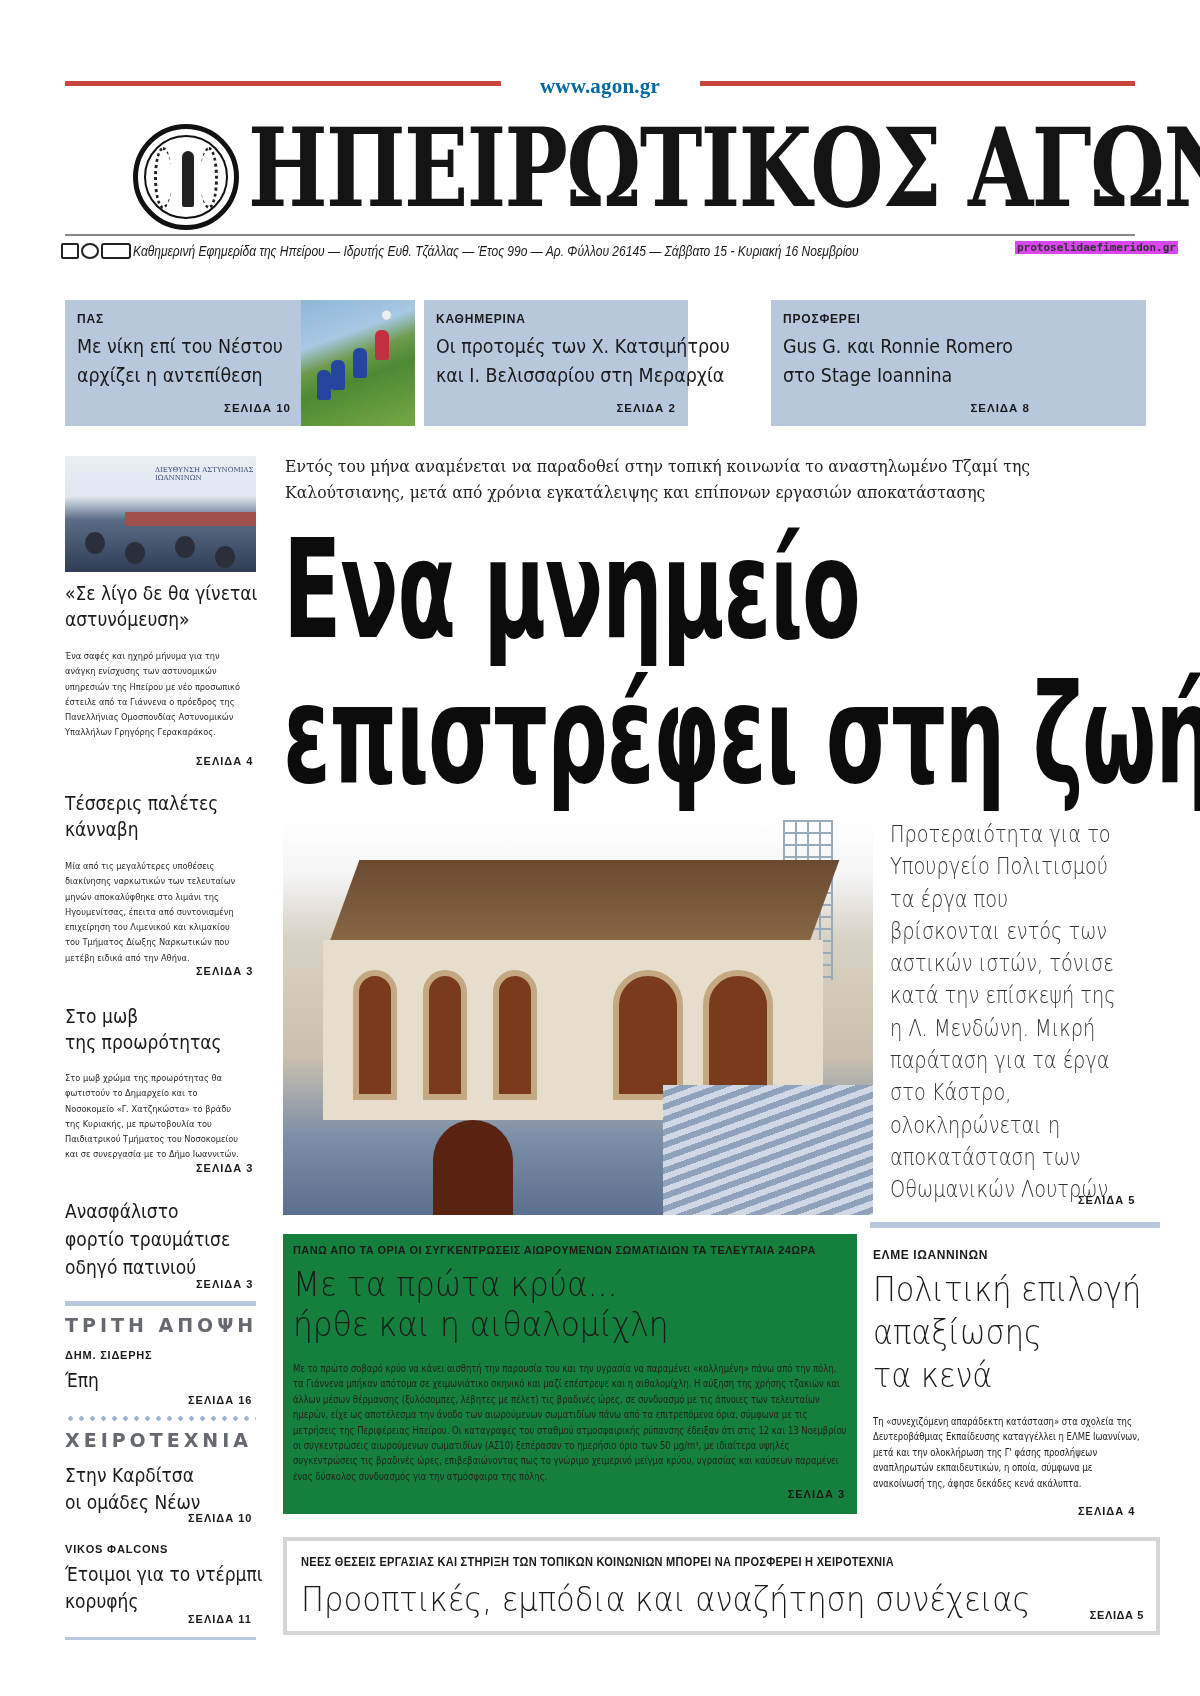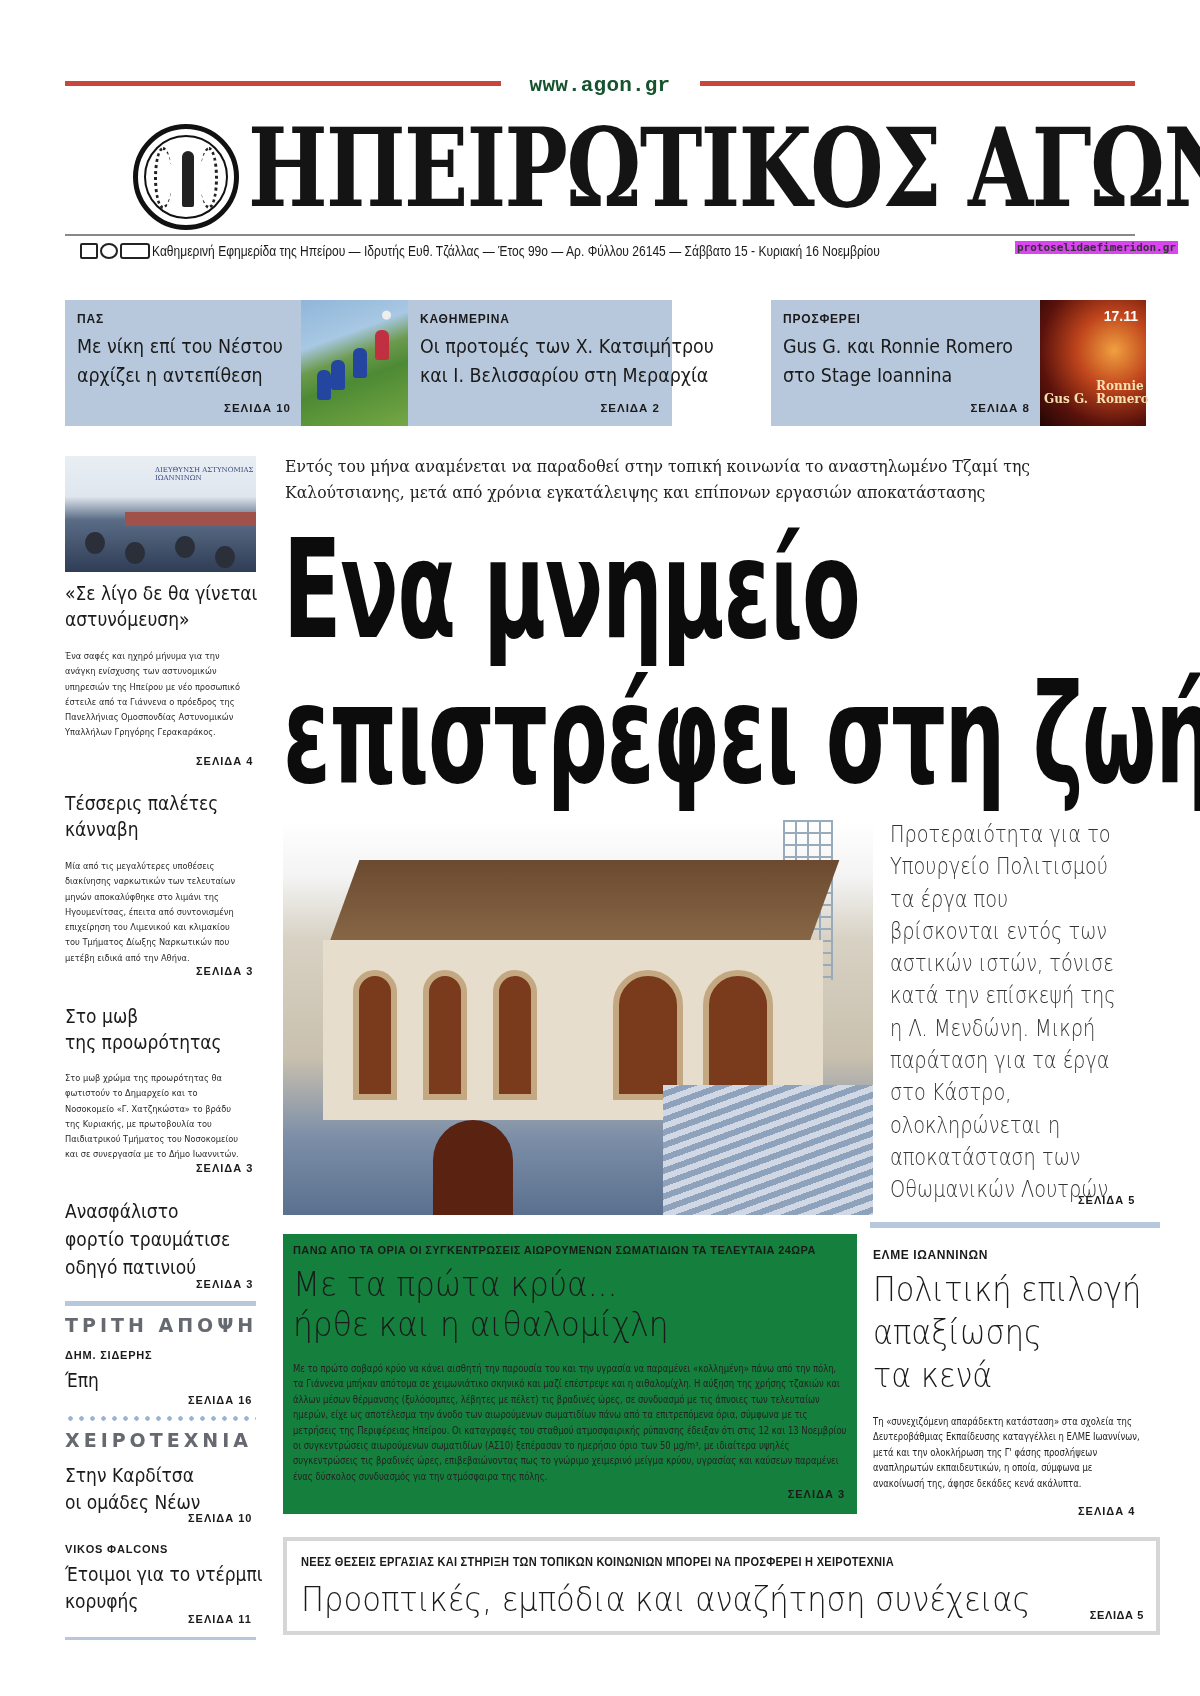--- a/index.html
+++ b/index.html
@@ -2,34 +2,34 @@
 <html><head>
 <meta charset="utf-8">
 <style>
   * { box-sizing: border-box; margin: 0; padding: 0; }
   html, body { width: 1200px; height: 1696px; background: #ffffff; overflow: hidden; }
   body { position: relative; font-family: "DejaVu Sans", sans-serif; color: #1c1c1c; }
 
   
   .red-rule { position: absolute; top: 81px; height: 5px; background: #c9463d; }
   .site-url { position: absolute; top: 74px; left: 500px; width: 200px; text-align: center;
-    font-family: Liberation Mono, monospace; font-weight: bold; font-size: 21px; color: #14532d; letter-spacing: 0.2px; }
+    font-family: Liberation Serif, serif; font-weight: bold; font-size: 21px; color: #0369a1; letter-spacing: 0.2px; }
   .seal { position: absolute; left: 133px; top: 124px; width: 106px; height: 106px; border-radius: 50%;
     border: 5px solid #111; background: #fff; }
   .seal::before { content: ""; position: absolute; inset: 6px; border-radius: 50%; border: 2px solid #111; }
   .seal .fig { position: absolute; left: 44px; top: 22px; width: 12px; height: 56px; background: #222; border-radius: 6px 6px 2px 2px; }
   .seal .wreath-l, .seal .wreath-r { position: absolute; top: 18px; width: 18px; height: 62px; border: 3px dotted #222; border-radius: 50%; }
   .seal .wreath-l { left: 16px; border-right: none; }
   .seal .wreath-r { right: 16px; border-left: none; }
   .masthead-title { position: absolute; left: 248px; top: 108px; width: 830px; height: 120px;
     font-family: "DejaVu Serif", serif; font-weight: bold; font-size: 108px; line-height: 120px; color: #141414;
     transform: scaleX(0.78); transform-origin: left center; white-space: nowrap; letter-spacing: -2px; }
   .thin-rule { position: absolute; left: 65px; top: 234px; width: 1070px; height: 2px; background: #888; }
-  .info-line { position: absolute; left: 80px; top: 240px; width: 1090px; height: 22px; display: flex; align-items: center; gap: 2px;
-    font-family: "Liberation Sans", sans-serif; font-size: 14px; color: #1a1a1a; white-space: nowrap; }
+  .info-line { position: absolute; left: 61px; top: 240px; width: 1090px; height: 22px; display: flex; align-items: center; gap: 2px;
+    font-family: "Liberation Sans", sans-serif; font-size: 14px; color: #1a1a1a; white-space: nowrap; font-style: italic; }
   .mini-logo { width: 18px; height: 16px; border: 2px solid #222; border-radius: 2px; display: inline-block; }
   .mini-logo.round { border-radius: 50%; }
   .mini-logo.wide { width: 30px; border-radius: 3px; }
   .info-text { transform: scaleX(0.86); transform-origin: left center; }
   .watermark { position: absolute; left: 1015px; top: 241px; font-family: "DejaVu Sans Mono", monospace; font-weight: bold; font-size: 11px; color: #333; background: #d946ef; padding: 0 2px; }
 
   
   .teaser { position: absolute; top: 300px; height: 126px; background: #b8c8dc; }
   .teaser .kicker { position: absolute; left: 12px; top: 12px; font-family: "Liberation Sans", sans-serif; font-weight: bold; font-size: 12px; letter-spacing: 0.8px; color: #1a1a1a; }
   .teaser .title { position: absolute; left: 12px; top: 32px; font-family: "DejaVu Sans", sans-serif; font-size: 19px; line-height: 29px; color: #1a1a1a; transform: scaleX(0.92); transform-origin: left top; white-space: nowrap; }
@@ -126,41 +126,36 @@
   </div>
   <div class="page" style="right:124px;">ΣΕΛΙΔΑ 10</div>
   <div class="photo photo-soccer">
     <div class="player" style="left:30px; top:60px;"></div>
     <div class="player" style="left:52px; top:48px;"></div>
     <div class="player" style="left:74px; top:30px; background:#c03040;"></div>
     <div class="player" style="left:16px; top:70px;"></div>
   </div>
 </div>
 
-<div class="teaser" style="left:408px; width:264px;">
+<div class="teaser" style="left:424px; width:264px;">
   <div class="kicker">ΚΑΘΗΜΕΡΙΝΑ</div>
   <div class="title">
     <div>Οι προτομές των Χ. Κατσιμήτρου</div>
     <div>και Ι. Βελισσαρίου στη Μεραρχία</div>
   </div>
   <div class="page" style="right:12px;margin-left:15px;">ΣΕΛΙΔΑ 2</div>
 </div>
 
 <div class="teaser" style="left:771px; width:375px;">
   <div class="kicker">ΠΡΟΣΦΕΡΕΙ</div>
   <div class="title">
     <div>Gus G. και Ronnie Romero</div>
     <div>στο Stage Ioannina</div>
   </div>
   <div class="page" style="right:116px;">ΣΕΛΙΔΑ 8</div>
-  <div class="photo photo-concert">
-    <div class="date">17.11</div>
-    <div class="band" style="left:4px;">Gus G.</div>
-    <div class="band" style="right:4px; width:46px; text-align:center; line-height:13px;">Ronnie Romero</div>
-  </div>
 </div>
 
 <div class="police-photo">
   <div class="banner">ΔΙΕΥΘΥΝΣΗ ΑΣΤΥΝΟΜΙΑΣ ΙΩΑΝΝΙΝΩΝ</div>
   <div class="desk"></div>
   <div class="head" style="left:20px; top:76px;"></div>
   <div class="head" style="left:60px; top:86px;"></div>
   <div class="head" style="left:110px; top:80px;"></div>
   <div class="head" style="left:150px; top:90px;"></div>
 </div>

